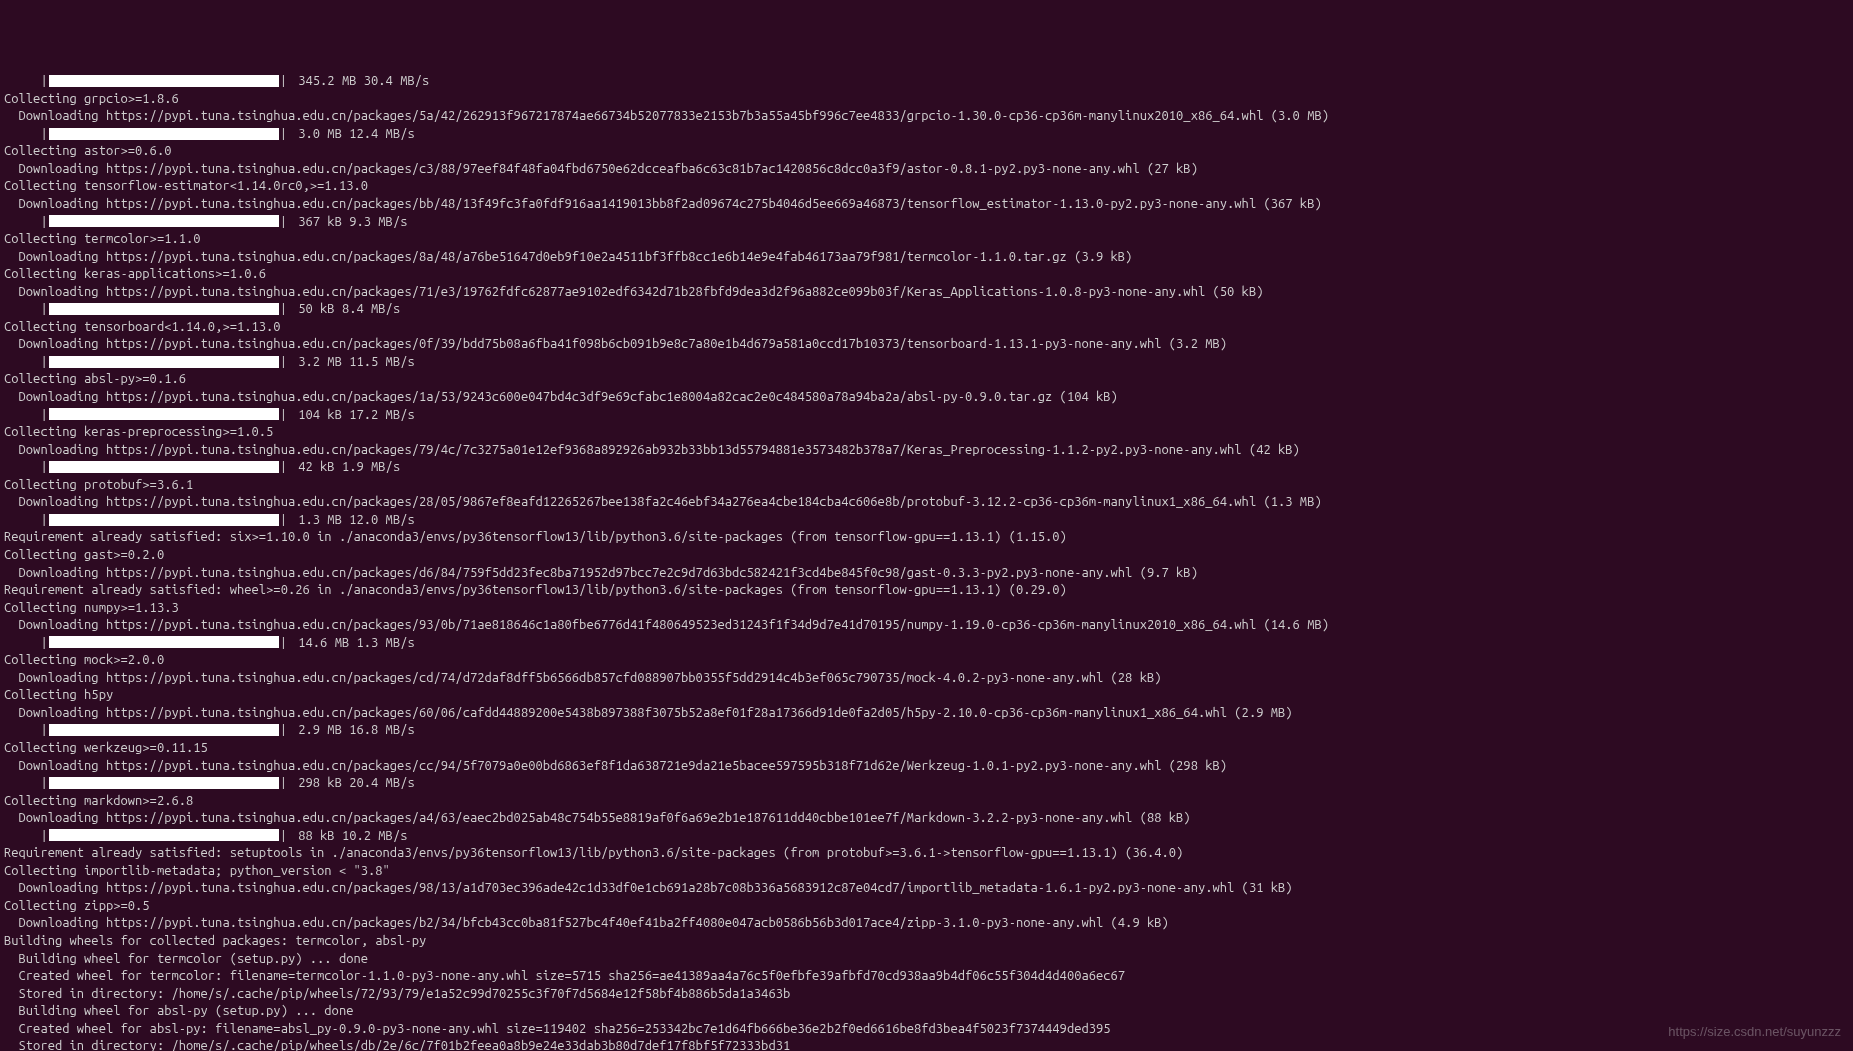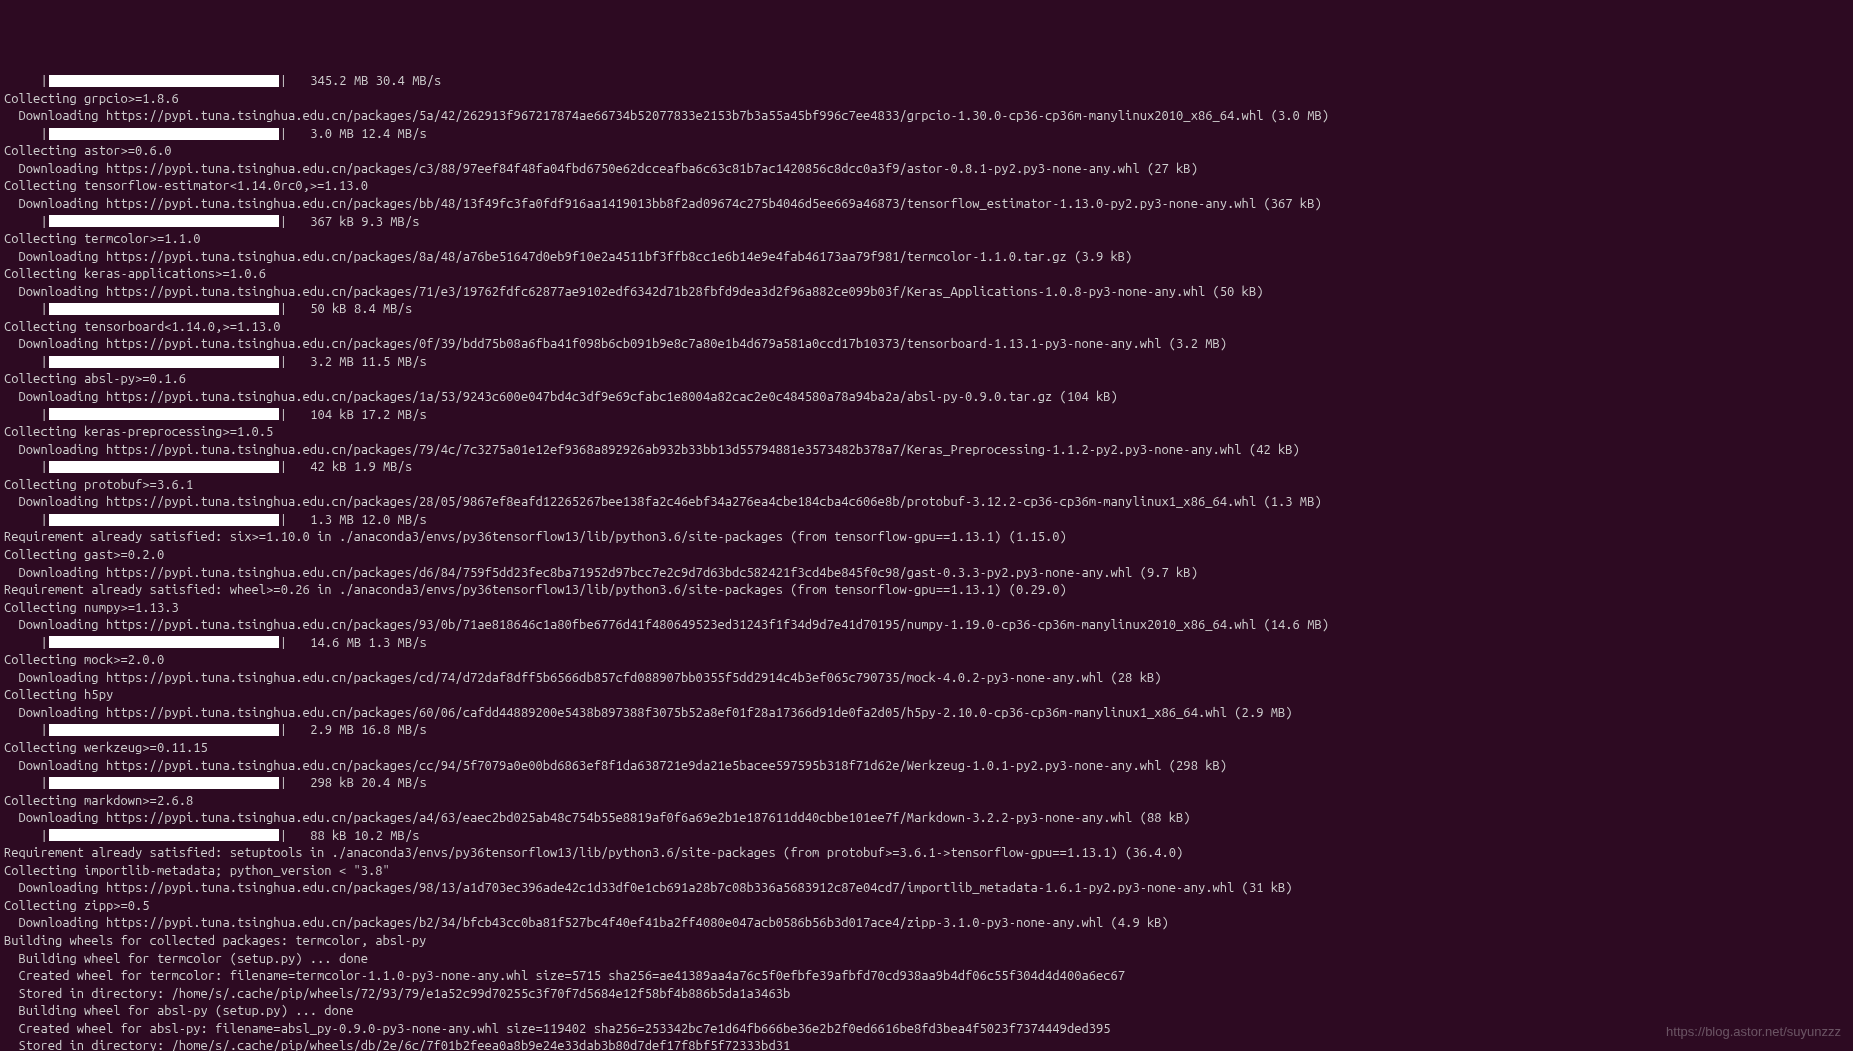--- a/index.html
+++ b/index.html
@@ -16,35 +16,35 @@
   .line { white-space: pre-wrap; word-break: break-all; }
   .bar-row { display: flex; align-items: center; }
   .bar-pipe { color: #d0d0d0; }
   .bar-fill {
     display: inline-block;
     height: 12px;
     background: #ffffff;
     vertical-align: middle;
     margin: 0 1px;
   }
-  .bar-info { margin-left: 16px; }
+  .bar-info { margin-left: 4px; }
   .watermark {
     position: fixed;
     right: 12px;
     bottom: 10px;
     color: rgba(220,220,220,0.35);
     font-family: sans-serif;
     font-size: 13px;
     pointer-events: none;
   }
   #terminal { min-height: 100vh; }
 </style>
 </head>
 <body>
 
 
 
 <div id="terminal"><div class="line bar-row"><span>     </span><span class="bar-pipe">|</span><span class="bar-fill" style="width: 230px;"></span><span class="bar-pipe">|</span><span class="bar-info"> 345.2 MB 30.4 MB/s</span></div><div class="line">Collecting grpcio&gt;=1.8.6</div><div class="line">  Downloading https://pypi.tuna.tsinghua.edu.cn/packages/5a/42/262913f967217874ae66734b52077833e2153b7b3a55a45bf996c7ee4833/grpcio-1.30.0-cp36-cp36m-manylinux2010_x86_64.whl (3.0 MB)</div><div class="line bar-row"><span>     </span><span class="bar-pipe">|</span><span class="bar-fill" style="width: 230px;"></span><span class="bar-pipe">|</span><span class="bar-info"> 3.0 MB 12.4 MB/s</span></div><div class="line">Collecting astor&gt;=0.6.0</div><div class="line">  Downloading https://pypi.tuna.tsinghua.edu.cn/packages/c3/88/97eef84f48fa04fbd6750e62dcceafba6c63c81b7ac1420856c8dcc0a3f9/astor-0.8.1-py2.py3-none-any.whl (27 kB)</div><div class="line">Collecting tensorflow-estimator&lt;1.14.0rc0,&gt;=1.13.0</div><div class="line">  Downloading https://pypi.tuna.tsinghua.edu.cn/packages/bb/48/13f49fc3fa0fdf916aa1419013bb8f2ad09674c275b4046d5ee669a46873/tensorflow_estimator-1.13.0-py2.py3-none-any.whl (367 kB)</div><div class="line bar-row"><span>     </span><span class="bar-pipe">|</span><span class="bar-fill" style="width: 230px;"></span><span class="bar-pipe">|</span><span class="bar-info"> 367 kB 9.3 MB/s</span></div><div class="line">Collecting termcolor&gt;=1.1.0</div><div class="line">  Downloading https://pypi.tuna.tsinghua.edu.cn/packages/8a/48/a76be51647d0eb9f10e2a4511bf3ffb8cc1e6b14e9e4fab46173aa79f981/termcolor-1.1.0.tar.gz (3.9 kB)</div><div class="line">Collecting keras-applications&gt;=1.0.6</div><div class="line">  Downloading https://pypi.tuna.tsinghua.edu.cn/packages/71/e3/19762fdfc62877ae9102edf6342d71b28fbfd9dea3d2f96a882ce099b03f/Keras_Applications-1.0.8-py3-none-any.whl (50 kB)</div><div class="line bar-row"><span>     </span><span class="bar-pipe">|</span><span class="bar-fill" style="width: 230px;"></span><span class="bar-pipe">|</span><span class="bar-info"> 50 kB 8.4 MB/s</span></div><div class="line">Collecting tensorboard&lt;1.14.0,&gt;=1.13.0</div><div class="line">  Downloading https://pypi.tuna.tsinghua.edu.cn/packages/0f/39/bdd75b08a6fba41f098b6cb091b9e8c7a80e1b4d679a581a0ccd17b10373/tensorboard-1.13.1-py3-none-any.whl (3.2 MB)</div><div class="line bar-row"><span>     </span><span class="bar-pipe">|</span><span class="bar-fill" style="width: 230px;"></span><span class="bar-pipe">|</span><span class="bar-info"> 3.2 MB 11.5 MB/s</span></div><div class="line">Collecting absl-py&gt;=0.1.6</div><div class="line">  Downloading https://pypi.tuna.tsinghua.edu.cn/packages/1a/53/9243c600e047bd4c3df9e69cfabc1e8004a82cac2e0c484580a78a94ba2a/absl-py-0.9.0.tar.gz (104 kB)</div><div class="line bar-row"><span>     </span><span class="bar-pipe">|</span><span class="bar-fill" style="width: 230px;"></span><span class="bar-pipe">|</span><span class="bar-info"> 104 kB 17.2 MB/s</span></div><div class="line">Collecting keras-preprocessing&gt;=1.0.5</div><div class="line">  Downloading https://pypi.tuna.tsinghua.edu.cn/packages/79/4c/7c3275a01e12ef9368a892926ab932b33bb13d55794881e3573482b378a7/Keras_Preprocessing-1.1.2-py2.py3-none-any.whl (42 kB)</div><div class="line bar-row"><span>     </span><span class="bar-pipe">|</span><span class="bar-fill" style="width: 230px;"></span><span class="bar-pipe">|</span><span class="bar-info"> 42 kB 1.9 MB/s</span></div><div class="line">Collecting protobuf&gt;=3.6.1</div><div class="line">  Downloading https://pypi.tuna.tsinghua.edu.cn/packages/28/05/9867ef8eafd12265267bee138fa2c46ebf34a276ea4cbe184cba4c606e8b/protobuf-3.12.2-cp36-cp36m-manylinux1_x86_64.whl (1.3 MB)</div><div class="line bar-row"><span>     </span><span class="bar-pipe">|</span><span class="bar-fill" style="width: 230px;"></span><span class="bar-pipe">|</span><span class="bar-info"> 1.3 MB 12.0 MB/s</span></div><div class="line">Requirement already satisfied: six&gt;=1.10.0 in ./anaconda3/envs/py36tensorflow13/lib/python3.6/site-packages (from tensorflow-gpu==1.13.1) (1.15.0)</div><div class="line">Collecting gast&gt;=0.2.0</div><div class="line">  Downloading https://pypi.tuna.tsinghua.edu.cn/packages/d6/84/759f5dd23fec8ba71952d97bcc7e2c9d7d63bdc582421f3cd4be845f0c98/gast-0.3.3-py2.py3-none-any.whl (9.7 kB)</div><div class="line">Requirement already satisfied: wheel&gt;=0.26 in ./anaconda3/envs/py36tensorflow13/lib/python3.6/site-packages (from tensorflow-gpu==1.13.1) (0.29.0)</div><div class="line">Collecting numpy&gt;=1.13.3</div><div class="line">  Downloading https://pypi.tuna.tsinghua.edu.cn/packages/93/0b/71ae818646c1a80fbe6776d41f480649523ed31243f1f34d9d7e41d70195/numpy-1.19.0-cp36-cp36m-manylinux2010_x86_64.whl (14.6 MB)</div><div class="line bar-row"><span>     </span><span class="bar-pipe">|</span><span class="bar-fill" style="width: 230px;"></span><span class="bar-pipe">|</span><span class="bar-info"> 14.6 MB 1.3 MB/s</span></div><div class="line">Collecting mock&gt;=2.0.0</div><div class="line">  Downloading https://pypi.tuna.tsinghua.edu.cn/packages/cd/74/d72daf8dff5b6566db857cfd088907bb0355f5dd2914c4b3ef065c790735/mock-4.0.2-py3-none-any.whl (28 kB)</div><div class="line">Collecting h5py</div><div class="line">  Downloading https://pypi.tuna.tsinghua.edu.cn/packages/60/06/cafdd44889200e5438b897388f3075b52a8ef01f28a17366d91de0fa2d05/h5py-2.10.0-cp36-cp36m-manylinux1_x86_64.whl (2.9 MB)</div><div class="line bar-row"><span>     </span><span class="bar-pipe">|</span><span class="bar-fill" style="width: 230px;"></span><span class="bar-pipe">|</span><span class="bar-info"> 2.9 MB 16.8 MB/s</span></div><div class="line">Collecting werkzeug&gt;=0.11.15</div><div class="line">  Downloading https://pypi.tuna.tsinghua.edu.cn/packages/cc/94/5f7079a0e00bd6863ef8f1da638721e9da21e5bacee597595b318f71d62e/Werkzeug-1.0.1-py2.py3-none-any.whl (298 kB)</div><div class="line bar-row"><span>     </span><span class="bar-pipe">|</span><span class="bar-fill" style="width: 230px;"></span><span class="bar-pipe">|</span><span class="bar-info"> 298 kB 20.4 MB/s</span></div><div class="line">Collecting markdown&gt;=2.6.8</div><div class="line">  Downloading https://pypi.tuna.tsinghua.edu.cn/packages/a4/63/eaec2bd025ab48c754b55e8819af0f6a69e2b1e187611dd40cbbe101ee7f/Markdown-3.2.2-py3-none-any.whl (88 kB)</div><div class="line bar-row"><span>     </span><span class="bar-pipe">|</span><span class="bar-fill" style="width: 230px;"></span><span class="bar-pipe">|</span><span class="bar-info"> 88 kB 10.2 MB/s</span></div><div class="line">Requirement already satisfied: setuptools in ./anaconda3/envs/py36tensorflow13/lib/python3.6/site-packages (from protobuf&gt;=3.6.1-&gt;tensorflow-gpu==1.13.1) (36.4.0)</div><div class="line">Collecting importlib-metadata; python_version &lt; "3.8"</div><div class="line">  Downloading https://pypi.tuna.tsinghua.edu.cn/packages/98/13/a1d703ec396ade42c1d33df0e1cb691a28b7c08b336a5683912c87e04cd7/importlib_metadata-1.6.1-py2.py3-none-any.whl (31 kB)</div><div class="line">Collecting zipp&gt;=0.5</div><div class="line">  Downloading https://pypi.tuna.tsinghua.edu.cn/packages/b2/34/bfcb43cc0ba81f527bc4f40ef41ba2ff4080e047acb0586b56b3d017ace4/zipp-3.1.0-py3-none-any.whl (4.9 kB)</div><div class="line">Building wheels for collected packages: termcolor, absl-py</div><div class="line">  Building wheel for termcolor (setup.py) ... done</div><div class="line">  Created wheel for termcolor: filename=termcolor-1.1.0-py3-none-any.whl size=5715 sha256=ae41389aa4a76c5f0efbfe39afbfd70cd938aa9b4df06c55f304d4d400a6ec67</div><div class="line">  Stored in directory: /home/s/.cache/pip/wheels/72/93/79/e1a52c99d70255c3f70f7d5684e12f58bf4b886b5da1a3463b</div><div class="line">  Building wheel for absl-py (setup.py) ... done</div><div class="line">  Created wheel for absl-py: filename=absl_py-0.9.0-py3-none-any.whl size=119402 sha256=253342bc7e1d64fb666be36e2b2f0ed6616be8fd3bea4f5023f7374449ded395</div><div class="line">  Stored in directory: /home/s/.cache/pip/wheels/db/2e/6c/7f01b2feea0a8b9e24e33dab3b80d7def17f8bf5f72333bd31</div></div>
 
-<div class="watermark">https://blog.astor.net/suyunzzz</div>
+<div class="watermark">https://size.csdn.net/suyunzzz</div>
 
 
 
 
 </body></html>

